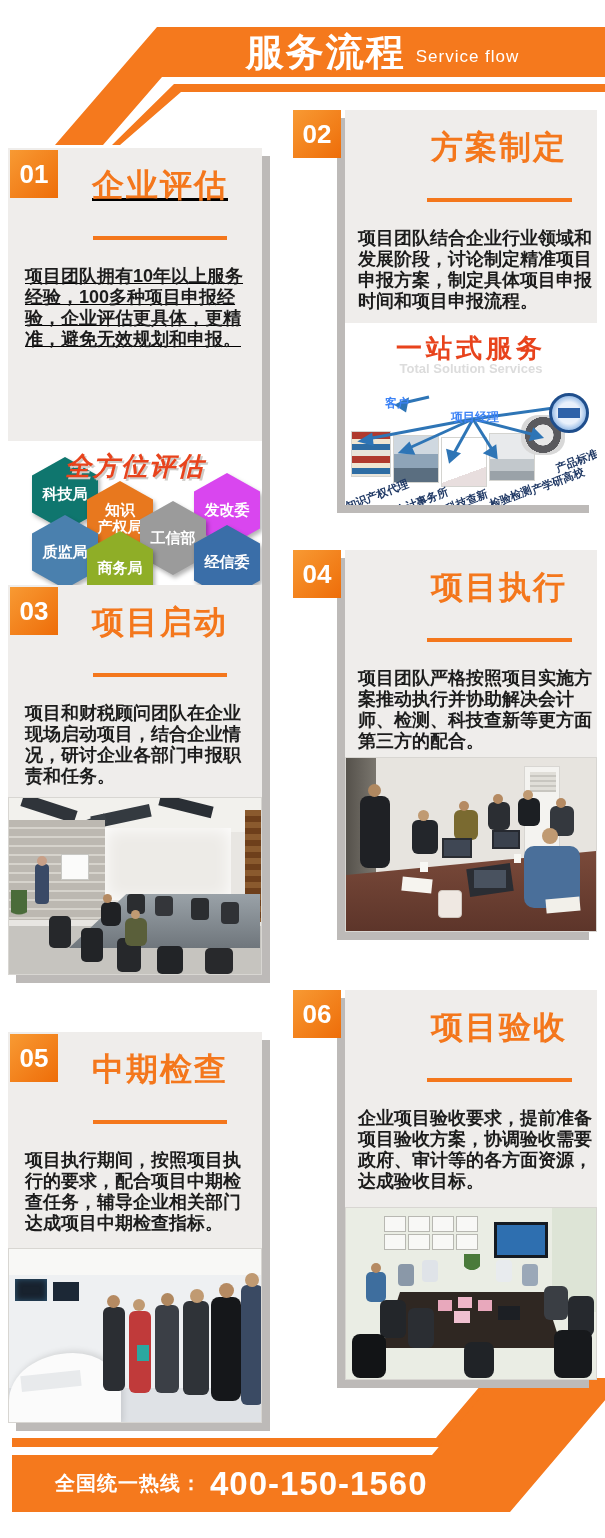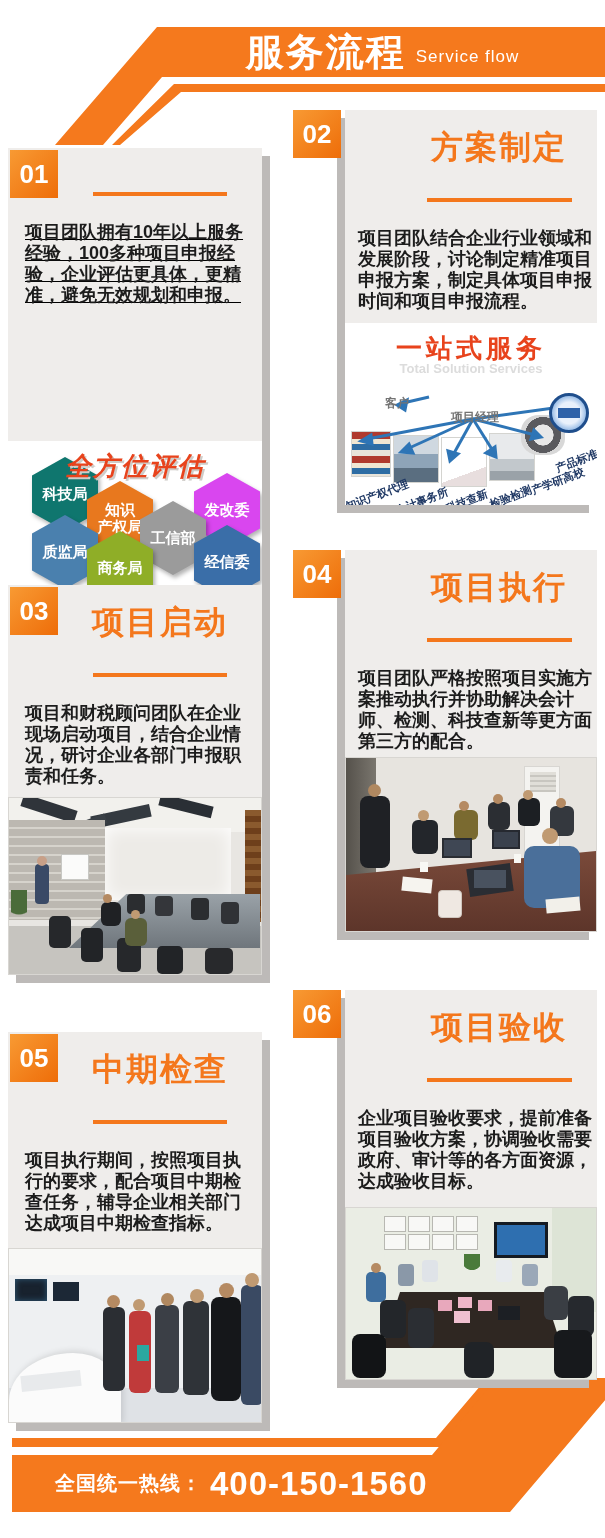--- a/index.html
+++ b/index.html
@@ -60,21 +60,21 @@
   .os-title{position:absolute;left:0;right:0;top:8px;text-align:center;
     font-size:26px;font-weight:bold;color:#e8431c;letter-spacing:4px;z-index:3;}
   .os-sub{position:absolute;left:0;right:0;top:38px;text-align:center;
     font-size:13px;color:#dcdcdc;font-weight:bold;z-index:1;}
   .os-photo{position:absolute;left:86px;top:34px;width:112px;height:58px;border-radius:45%;
     background:radial-gradient(circle at 50% 40%,#caa878 0 30%,#a8induced 0),
                radial-gradient(circle at 30% 35%,#3a3a42 0 8%,transparent 9%),
                radial-gradient(circle at 60% 30%,#44404a 0 8%,transparent 9%),
                radial-gradient(circle at 80% 45%,#5a4636 0 9%,transparent 10%),
                linear-gradient(180deg,#e8ddc8,#b89868);opacity:.9;}
-  .os-node{position:absolute;font-size:12px;font-weight:bold;color:#737373;z-index:3;}
+  .os-node{position:absolute;font-size:12px;font-weight:bold;color:#3b82f6;z-index:3;}
   .os-label{position:absolute;font-size:11px;font-weight:bold;color:#1f3864;
     transform:rotate(-21deg);transform-origin:left bottom;z-index:4;white-space:nowrap;}
   .os-svg{position:absolute;left:0;top:0;z-index:2;}
   .mini{position:absolute;border:1px solid #d4d4d0;}
   .emblem{position:absolute;width:40px;height:40px;border:3px solid #1f4e8c;border-radius:50%;
     background:radial-gradient(circle at 50% 50%,#eaf1fb 0 45%,#9ec0e8 70%);box-sizing:border-box;z-index:3;}
   .emblem:before{content:"";position:absolute;left:6px;top:12px;width:22px;height:10px;background:#2f62a8;}
 </style>
 </head>
 <body>
@@ -87,21 +87,21 @@
   <div class="ribbon hdr-band"></div>
   <div class="ribbon hdr-stripe"></div>
   <div class="hdr-text">
     <span class="hdr-title">服务流程</span>
     <span class="hdr-sub">Service flow</span>
   </div>
 
   <section class="blk left" style="top:148px;height:458px;text-decoration:underline;">
     <div class="badge">01</div>
     <div class="titlebox">
-      <br>
+      <h2 class="blk-title">企业评估</h2><br>
       <span class="rule"></span>
     </div>
     <p class="blk-desc">项目团队拥有10年以上服务经验，100多种项目申报经验，企业评估更具体，更精准，避免无效规划和申报。</p>
     <div class="media hexmedia">
       <div class="hexchart-title">全方位评估</div>
       <div class="hex" style="left:24px;top:16px;">
           <div class="hex-fill" style="background: #0f766e;"><span>科技局</span></div>
         </div>
       <div class="hex" style="left:79px;top:40px;">
           <div class="hex-fill" style="background: rgb(232, 120, 30);"><span>知识

